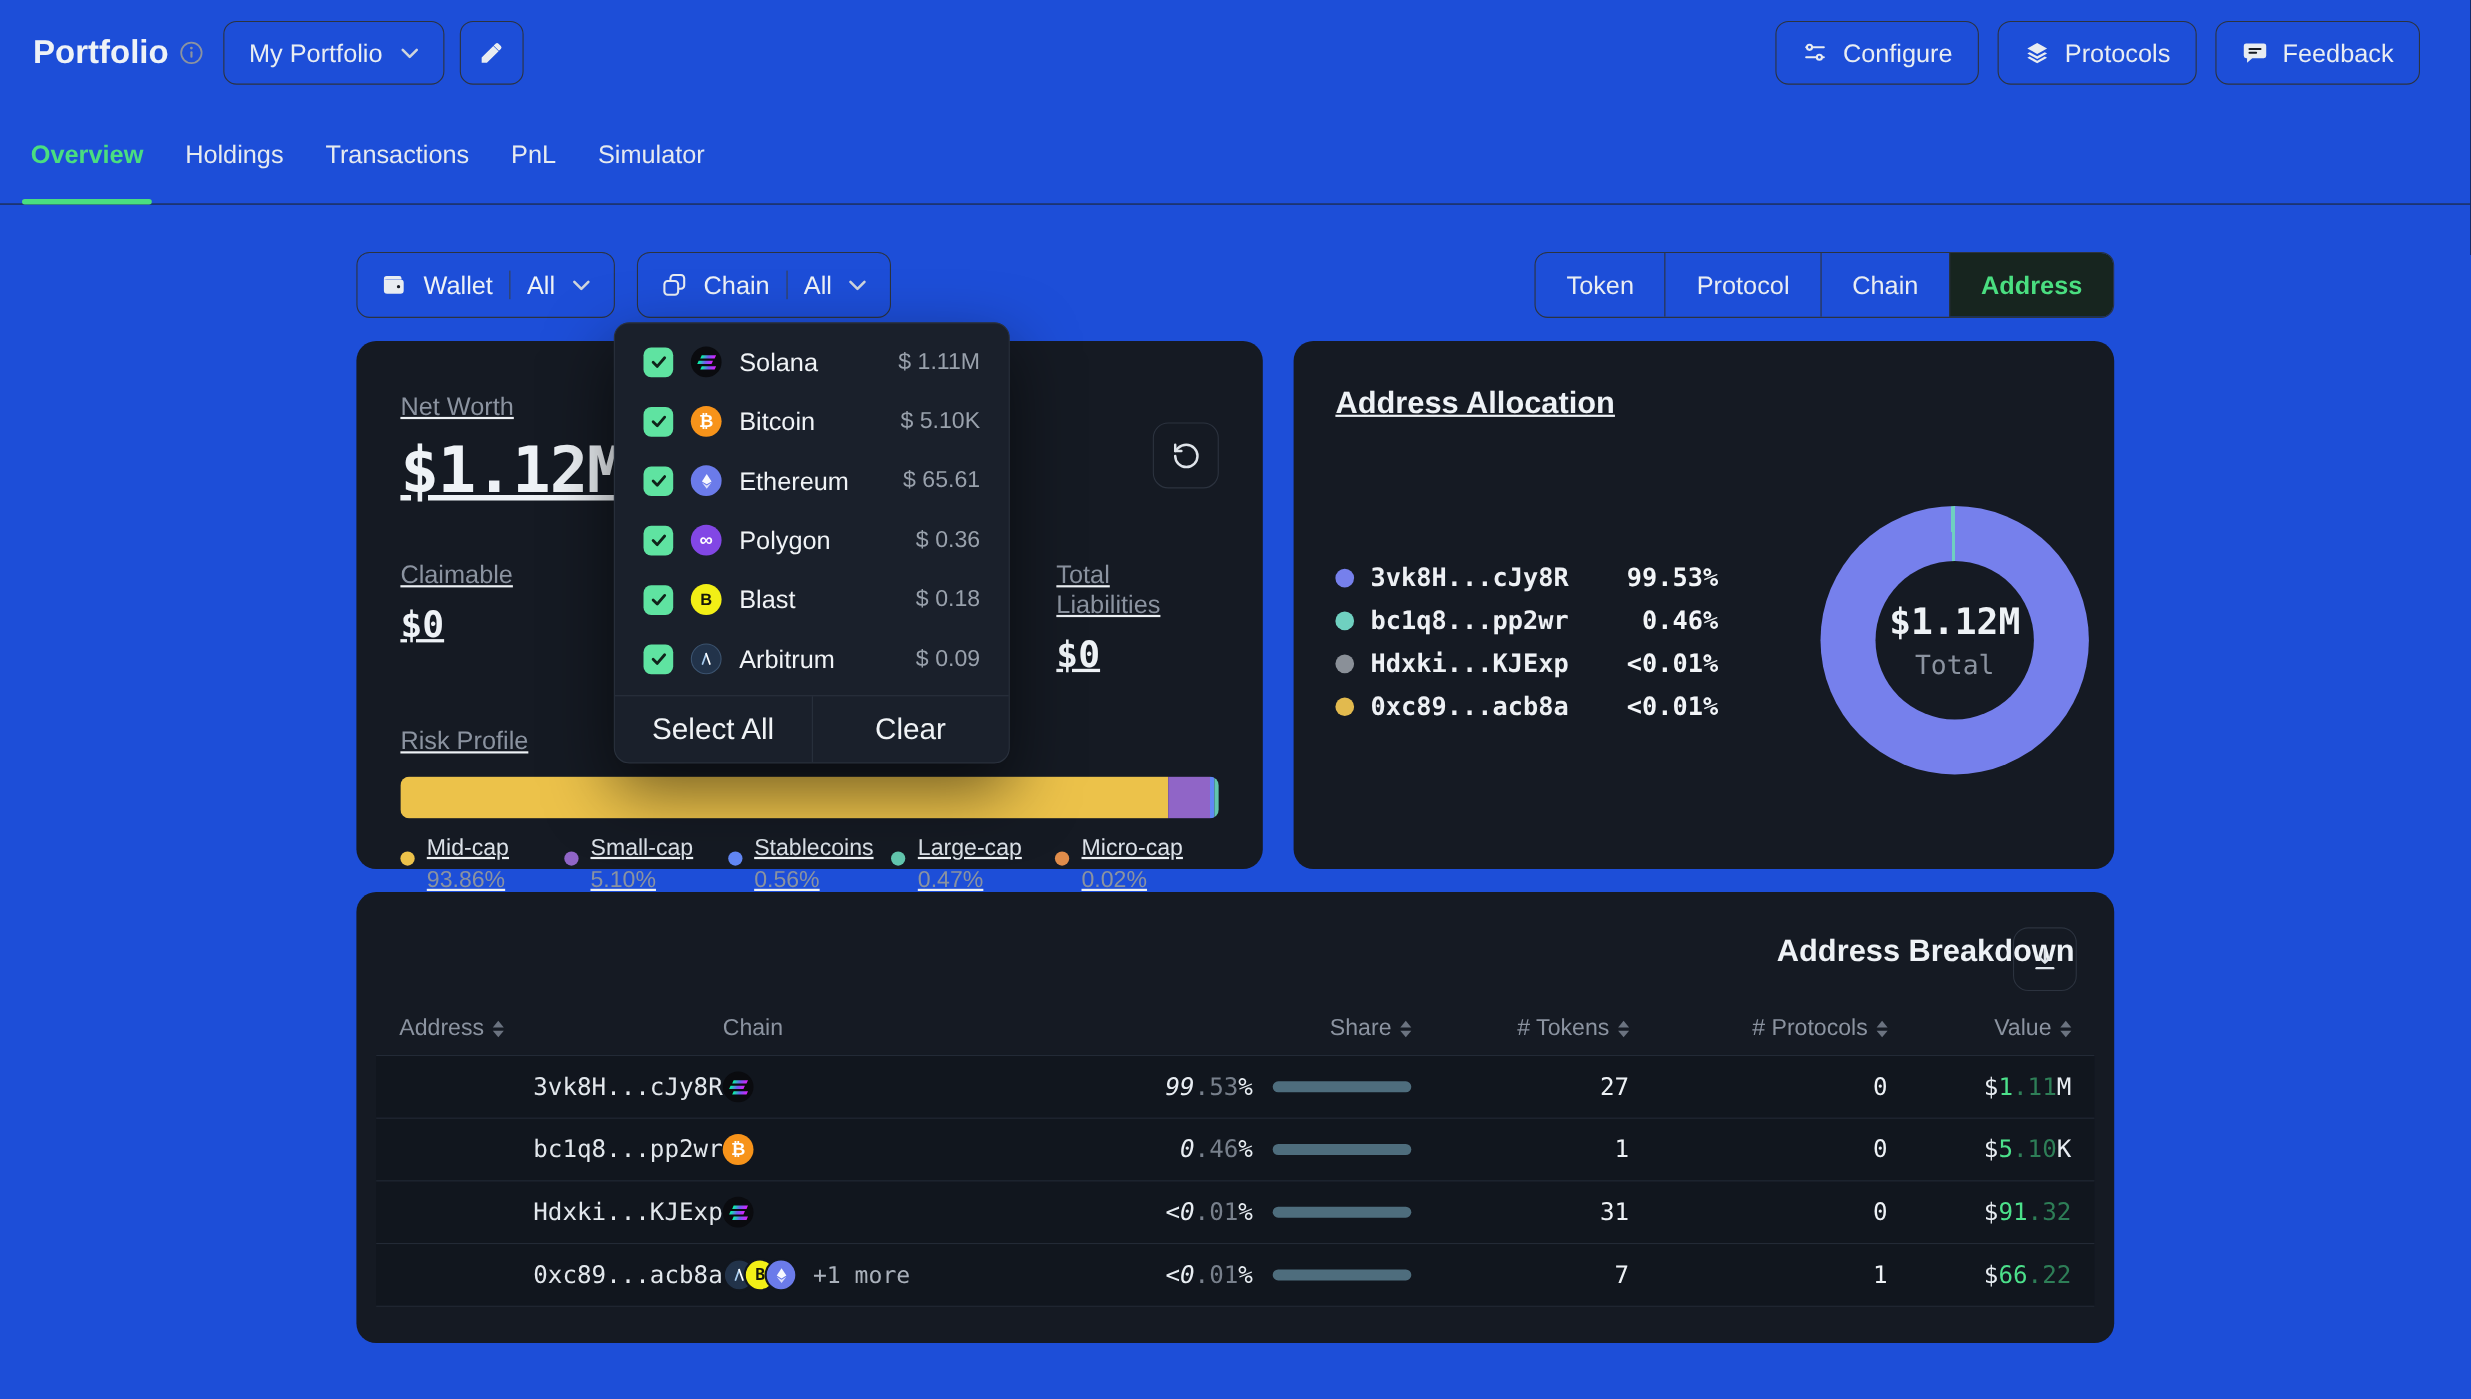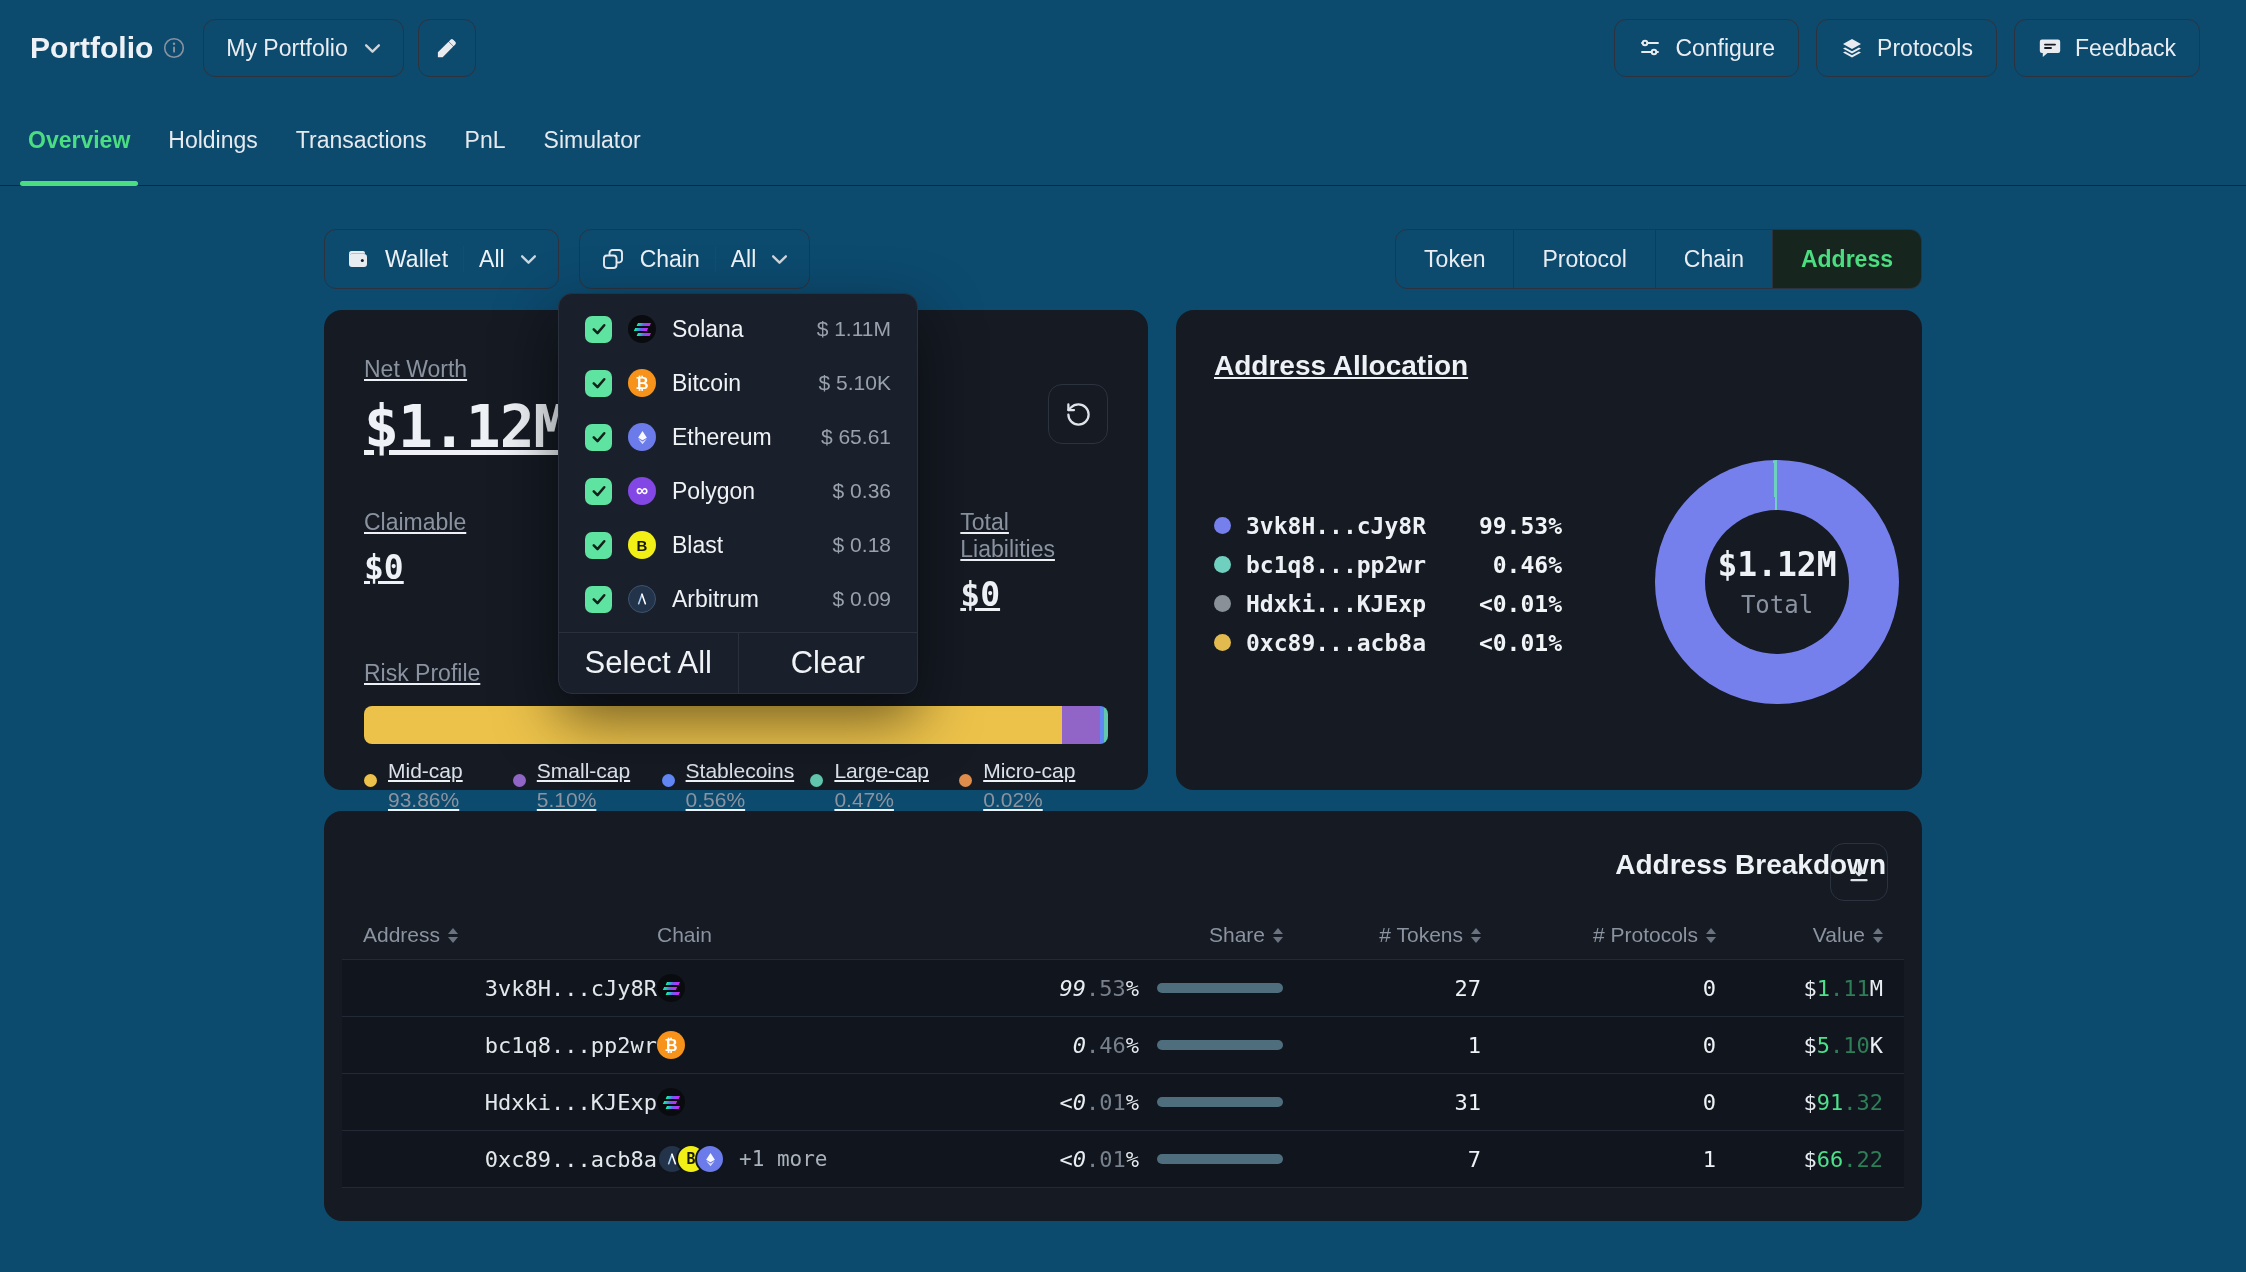--- a/index.html
+++ b/index.html
@@ -1,16 +1,16 @@
 <!DOCTYPE html>
 <html><head>
 <meta charset="utf-8">
 <style>
   html,body{margin:0;padding:0;background:#0d1117;}
-  .page{position:relative;width:2246px;height:1272px;background:#0c4a6e;color:#eef2f6;
+  .page{position:relative;width:2246px;height:1272px;background:#1d4ed8;color:#eef2f6;
         font-family:"Liberation Sans","DejaVu Sans",sans-serif;overflow:hidden;}
   .mono{font-family:"DejaVu Sans Mono",monospace;}
   svg{display:block;}
   .icon{display:flex;align-items:center;justify-content:center;}
 
   
   .header{height:96px;display:flex;align-items:center;padding:0 46px 0 30px;}
   .app-title{font-size:30px;font-weight:bold;}
   .info-icon{margin-left:10px;}
   .pf-select{height:56px;border:1px solid #2c333f;border-radius:12px;display:flex;align-items:center;
@@ -122,21 +122,21 @@
   
   .chain-dropdown{position:absolute;left:558px;top:293px;width:358px;background:#1a202b;
                   border:1px solid #2a313d;border-radius:14px;box-shadow:0 24px 60px rgba(0,0,0,.55);
                   z-index:50;padding-top:8px;}
   .cd-row{height:54px;display:flex;align-items:center;padding:0 26px;gap:16px;cursor:pointer;}
   .checkbox{width:27px;height:27px;border-radius:7px;background:#5fe3a1;display:flex;
             align-items:center;justify-content:center;flex:none;cursor:pointer;}
   .cd-name{font-size:23px;color:#f0f3f6;}
   .cd-val{margin-left:auto;font-size:21px;color:#99a1ac;}
   .cd-footer{margin-top:6px;height:60px;border-top:1px solid #2a313d;display:flex;}
-  .cd-action{flex:1;display:flex;align-items:center;justify-content:center;font-size:31px;
+  .cd-action{flex:1;display:flex;align-items:center;justify-content:center;font-size:27px;
              color:#f0f3f6;cursor:pointer;}
   .cd-action + .cd-action{border-left:1px solid #2a313d;}
 </style>
 </head>
 <body>
 
 <div class="page">
 
   <div class="header">
     <div class="app-title">Portfolio</div>

